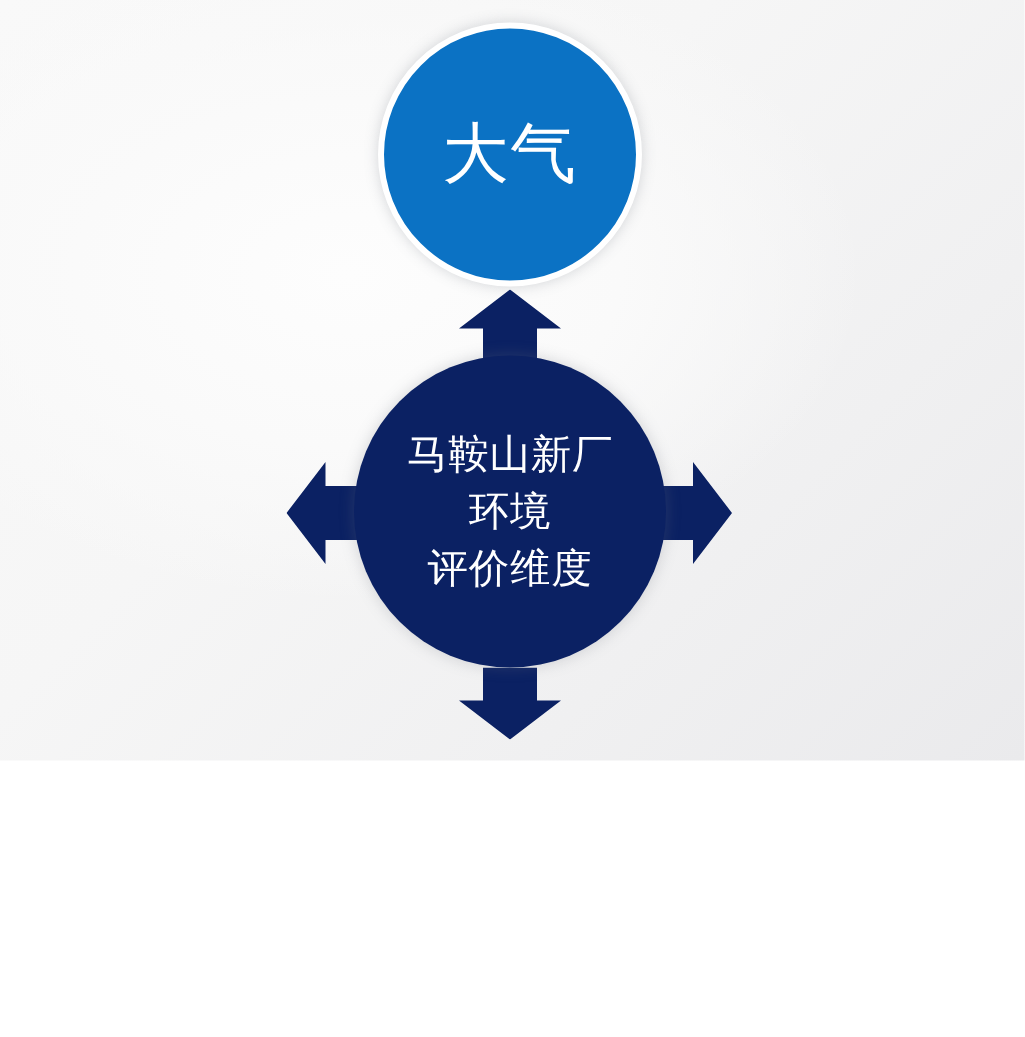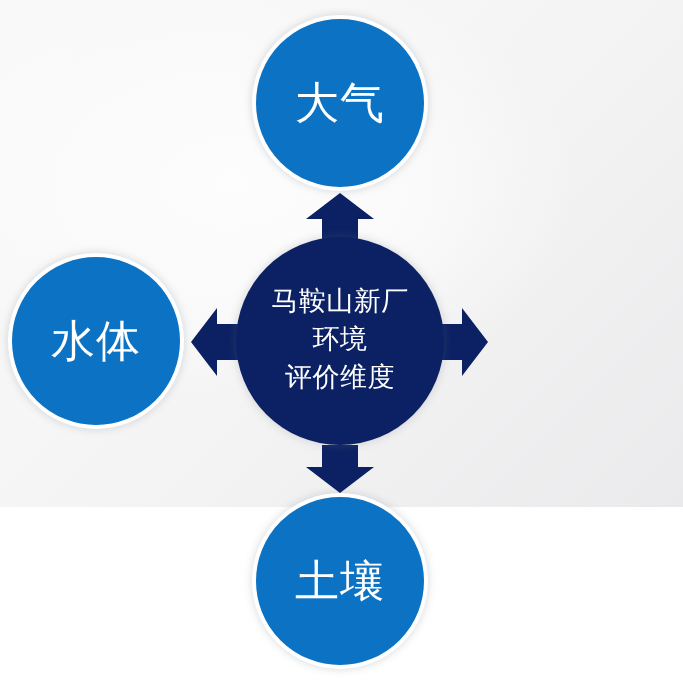--- a/index.html
+++ b/index.html
@@ -49,21 +49,20 @@
     font-weight: 400;
   }
 
   .node-center {
     width: 208px;
     height: 208px;
     background: #0b2163;
     border: none;
     box-shadow: 0 0 10px rgba(110,115,125,0.28);
     z-index: 5;
-    font-family: Liberation Mono, monospace;
   }
 
   .node-center .node-label {
     color: #ffffff;
     font-size: 27px;
     line-height: 1.42;
     font-weight: 400;
     letter-spacing: 0.5px;
   }
 
@@ -89,27 +88,21 @@
 </head>
 <body>
 
 <div id="diagram-canvas">
 
   <div class="node node-satellite" id="node-top">
     <span class="node-label">大气</span>
   </div>
 
 
-  <div class="node node-satellite" id="node-bottom">
-    <span class="node-label">土壤</span>
-  </div>
 
-  <div class="node node-satellite" id="node-left">
-    <span class="node-label">水体</span>
-  </div>
 
   <div class="arrow" id="arrow-up">
     <svg width="68" height="48" viewBox="0 0 68 48">
       <polygon points="34,0 68,26 52,26 52,48 16,48 16,26 0,26" fill="#0b2163"></polygon>
     </svg>
   </div>
 
   <div class="arrow" id="arrow-down">
     <svg width="68" height="48" viewBox="0 0 68 48">
       <polygon points="34,48 0,22 16,22 16,0 52,0 52,22 68,22" fill="#0b2163"></polygon>

